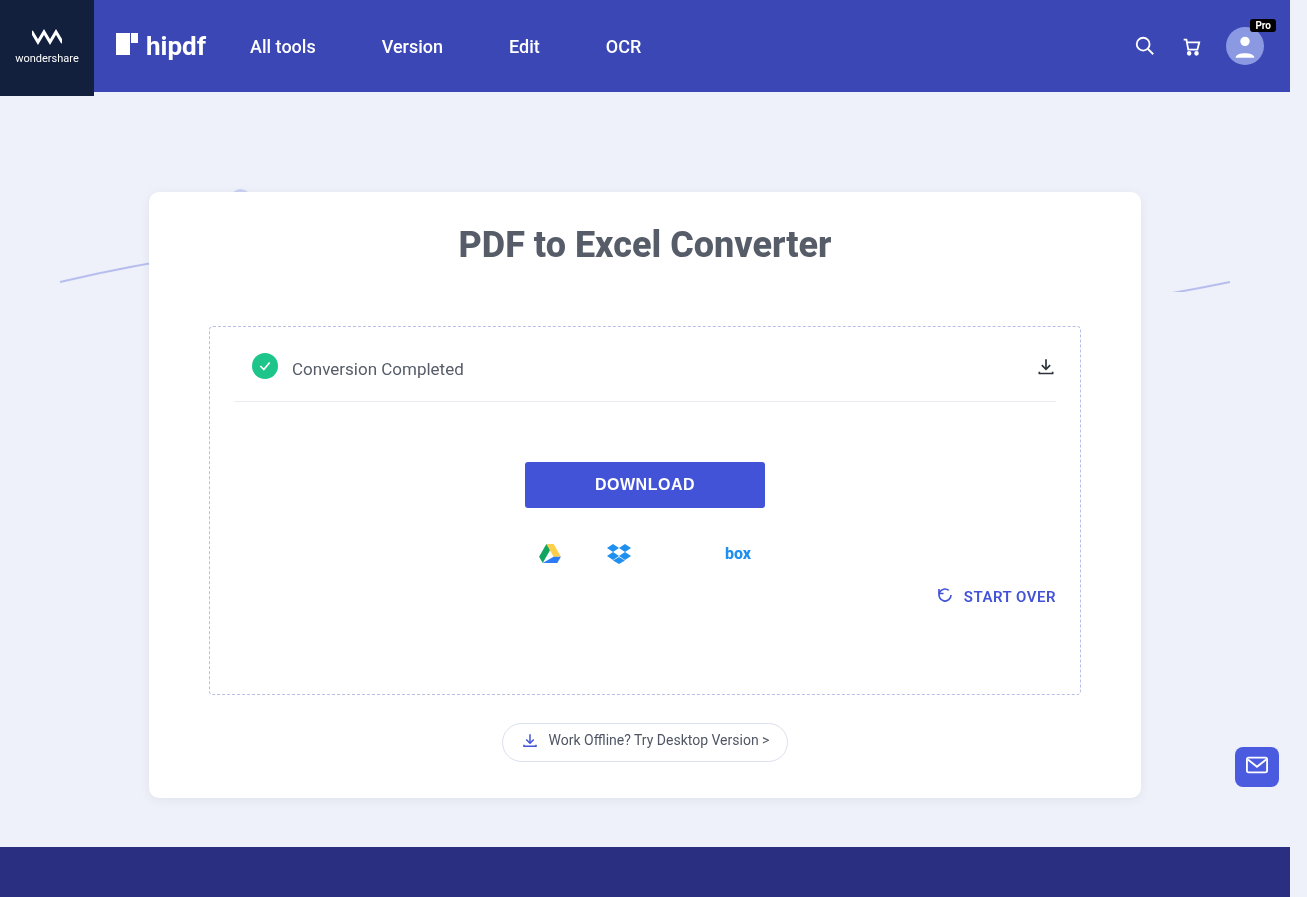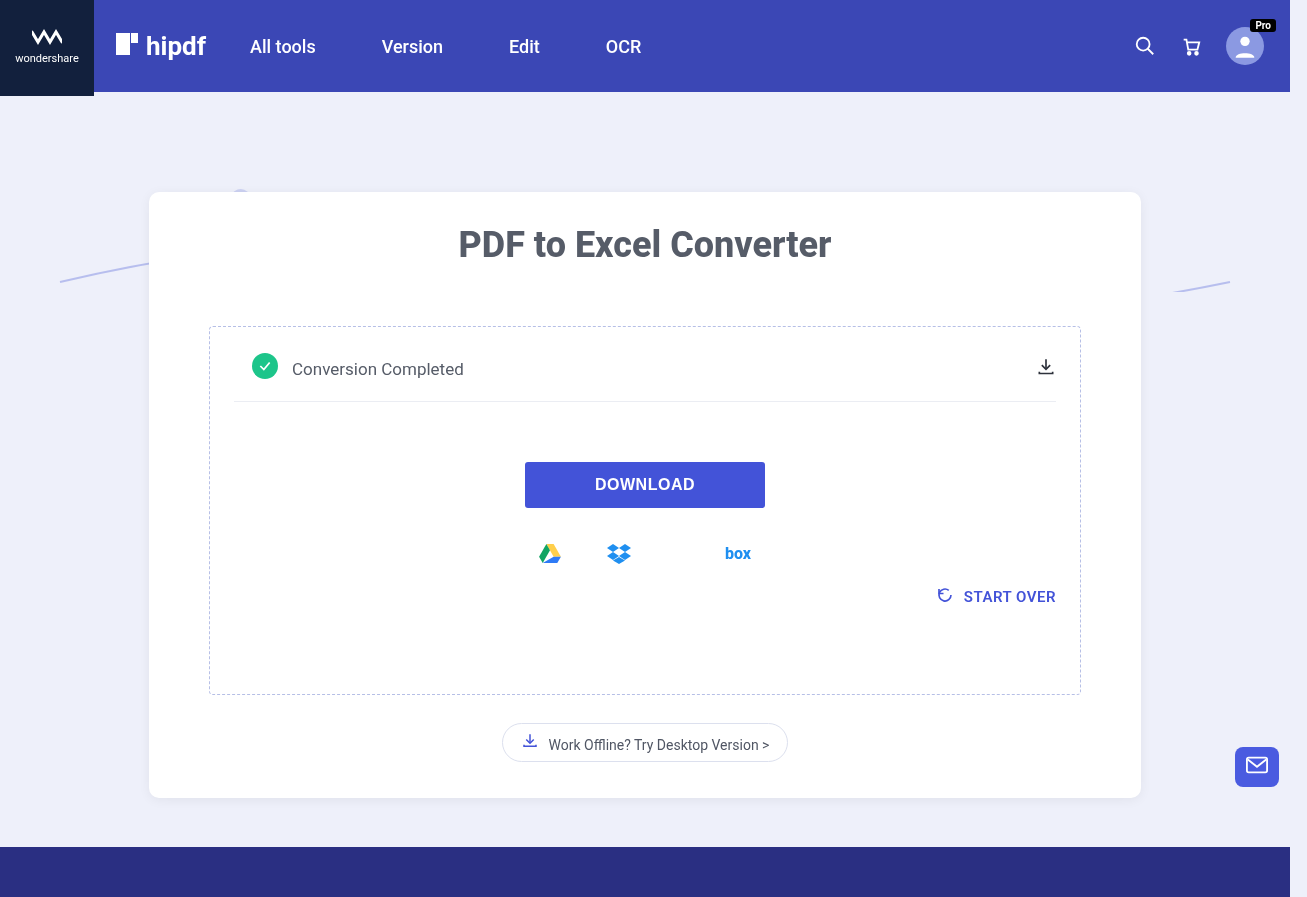--- a/index.html
+++ b/index.html
@@ -170,21 +170,21 @@
     display:flex; gap: 46px; justify-content:center; margin-top: 36px;
   }
   .cloud { cursor: pointer; display:flex;}
   .startover {
     position:absolute; right:24px; bottom: 86px;
     display:flex; align-items:center; gap:10px;
     color:#4353d8; font-weight:600; letter-spacing:.5px;
     cursor:pointer; font-size:15px;
   }
   .offline {
-    display:flex; align-items:flex-end; gap:10px;
+    display:flex; align-items:flex-start; gap:10px;
     margin: 28px auto 0; width:fit-content;
     border:1px solid #dce0ee; border-radius: 22px;
     padding: 8px 18px; color:#505664; font-size:14px;
     cursor:pointer;
   }
   .workbox { padding-bottom: 130px; }
   .footerband{
     position:absolute; left:0; right:0; bottom:0;
     height:50px; background:#2a2f82; z-index:1;
   }

